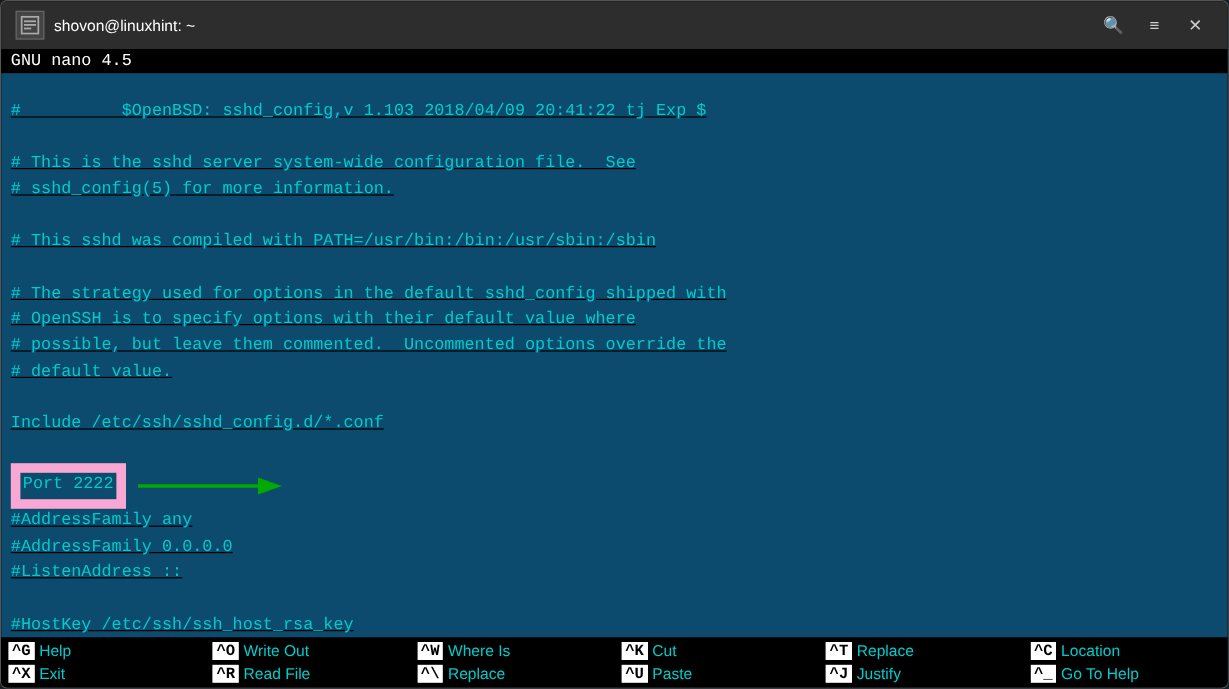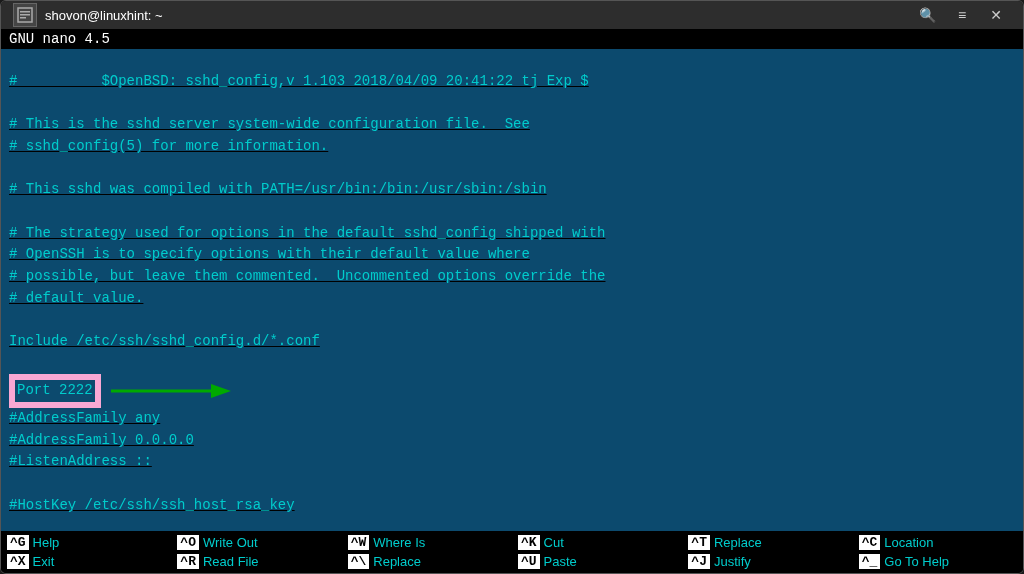--- a/index.html
+++ b/index.html
@@ -23,21 +23,21 @@
       background: #000000;
       border: 1px solid #555;
       border-radius: 6px;
       overflow: hidden;
       display: flex;
       flex-direction: column;
     }
 
     .title-bar {
       background: #2d2d2d;
-      height: 28px;
+      height: 40px;
       display: flex;
       align-items: center;
       justify-content: space-between;
       padding: 0 12px;
       flex-shrink: 0;
     }
 
     .title-bar-left {
       display: flex;
       align-items: center;
@@ -113,21 +113,21 @@
     .editor-content {
       font-family: 'Courier New', Courier, monospace;
       font-size: 14px;
       line-height: 1.55;
       color: #00cccc;
       white-space: pre;
     }
 
     .port-highlight {
       background: transparent;
-      border: 6px solid #f9a8d4;
+      border: 8px solid #f9a8d4;
       padding: 0 2px;
       color: #00cccc;
     }
 
     .bottom-bar {
       background: #000000;
       flex-shrink: 0;
       padding: 2px 0;
     }
 

